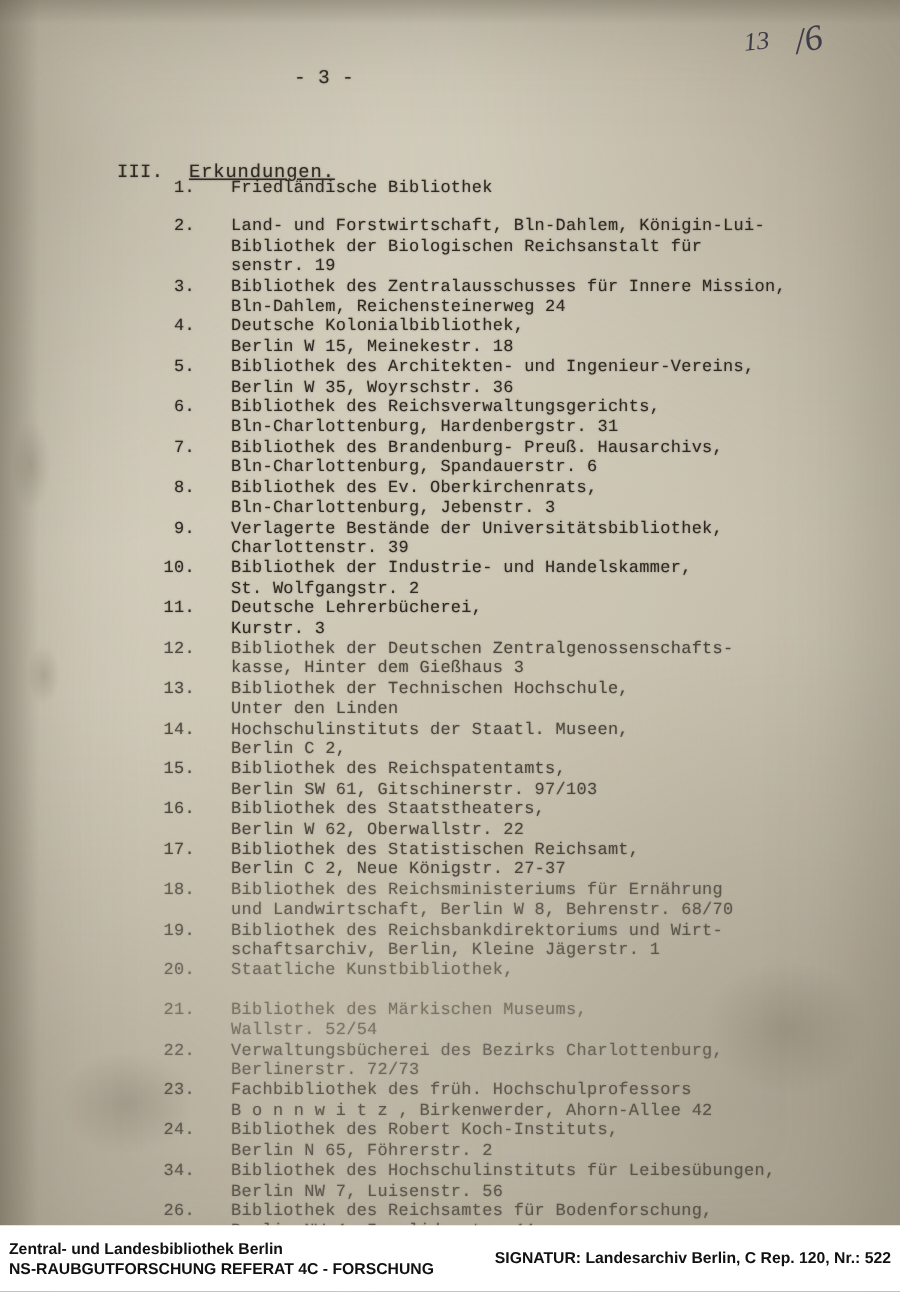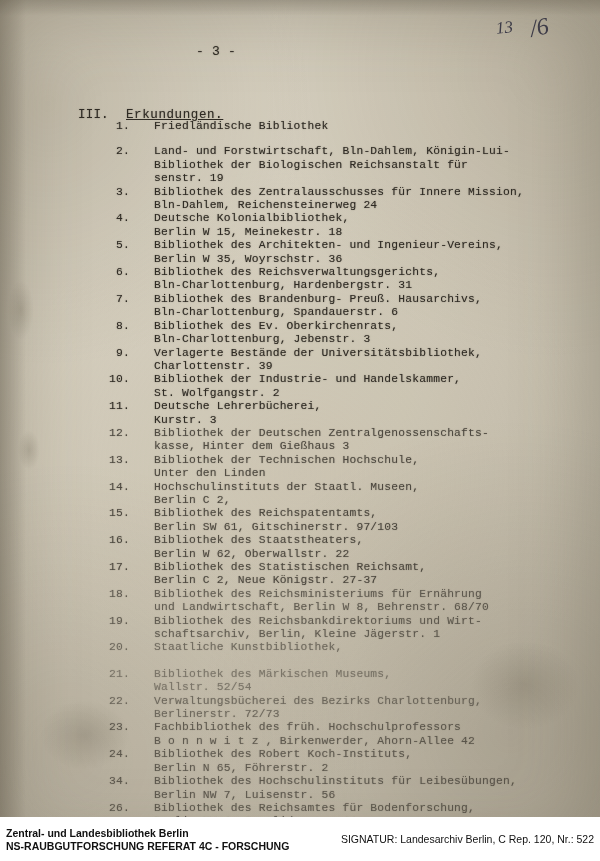--- a/index.html
+++ b/index.html
@@ -157,20 +157,21 @@
     font-size: 10.5px;
     color: #111111;
   }
   .caption .left {
     line-height: 13px;
     font-weight: bold;
   }
   .caption .right {
     line-height: 13px;
     text-align: left;
+    font-weight: bold;
   }
 
   .smudge {
     position: absolute;
     pointer-events: none;
     background: radial-gradient(ellipse at center, rgba(90,82,66,0.22), rgba(90,82,66,0) 70%);
   }
   .sm1 { left: 8px; top: 280px; width: 26px; height: 60px; }
   .sm2 { left: 18px; top: 430px; width: 22px; height: 40px; }
   .sm3 { left: 470px; top: 640px; width: 110px; height: 90px; }

